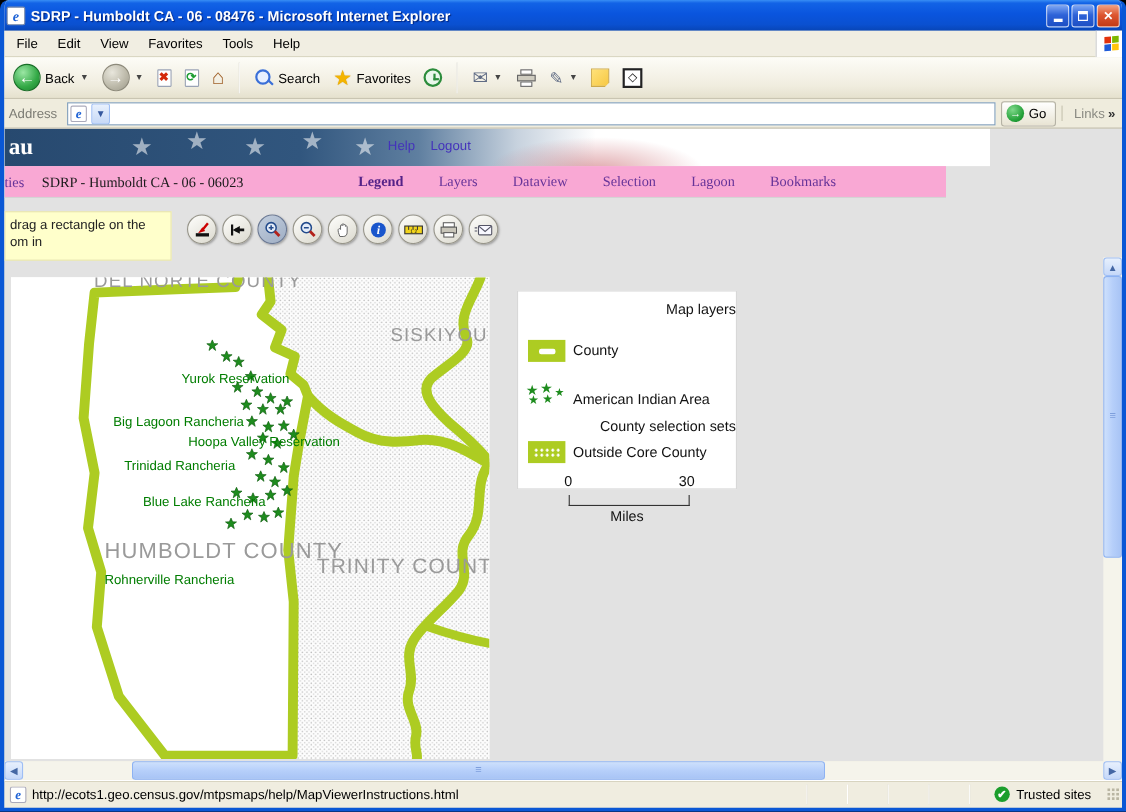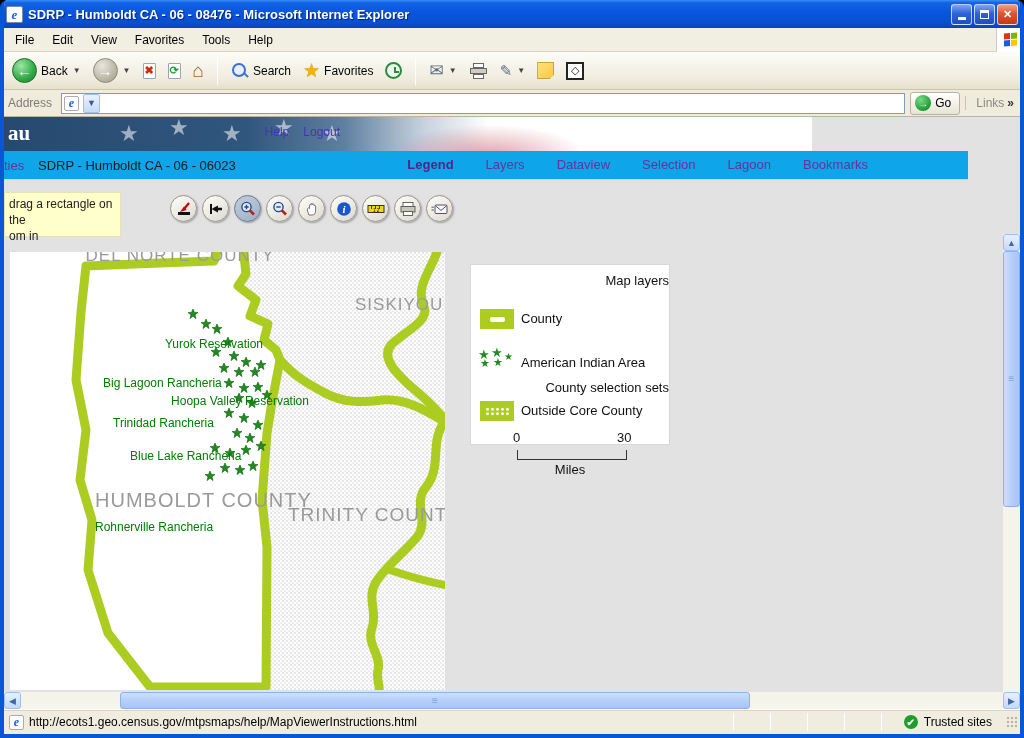--- a/index.html
+++ b/index.html
@@ -79,35 +79,35 @@
     color:#35589E; font-size:9px; display:flex; align-items:center; justify-content:center; flex:0 0 auto; }
   .go-btn { display:flex; align-items:center; gap:4px; height:23px; padding:0 8px 0 4px; border:1px solid #B5B2A5; border-radius:3px;
     background:linear-gradient(180deg,#FFFFFF,#E8E4D3); font-size:12px; }
   .go-circle { width:16px; height:16px; border-radius:50%; background:radial-gradient(circle at 35% 30%, #7ED88A, #23A038 65%, #177A28);
     color:#fff; font-size:10px; font-weight:bold; display:flex; align-items:center; justify-content:center; }
   .links { display:flex; align-items:center; gap:3px; color:#8a8a82; font-size:12px; padding:0 6px 0 10px; border-left:1px solid #C6C2AF; }
   .links b { color:#333; }
 
   
   .page { position:absolute; left:0; top:117px; width:1016px; height:575px; background:#E2E2E2; overflow:hidden; }
-  .banner { position:absolute; left:0; top:0; width:808px; height:34px; background:
+  .banner { position:absolute; left:0; top:0; width:896px; height:34px; background:
     radial-gradient(140px 45px at 60% 115%, rgba(196,88,96,.55), transparent 70%),
     linear-gradient(90deg,#27496F 0%,#31567E 30%,#5F7FA0 42%,#C7D2DE 52%,#FFFFFF 60%); }
   .banner-au { position:absolute; left:4px; top:4px; color:#fff; font:bold 21px "Liberation Serif",serif; }
   .flag-star { position:absolute; color:rgba(255,255,255,.55); font-size:22px; top:4px; }
   .hdr-links { position:absolute; right:472px; top:8px; font-size:12px; color:#4433BB; display:flex; gap:14px; }
   .hdr-links span { color:#4433BB; }
-  .titlerow { position:absolute; left:0; top:34px; width:964px; height:29px; background:#0ea5e9; border-bottom:1px solid #d4d4d4; }
+  .titlerow { position:absolute; left:0; top:34px; width:856px; height:29px; background:#f9a8d4; border-bottom:1px solid #d4d4d4;font-family:Liberation Serif, serif; }
   .crumb { position:absolute; left:0px; top:7px; color:#663399; font-size:13px; }
   .entity-title { position:absolute; left:34px; top:7px; color:#1a1a1a; font-size:13px; }
   .topnav { position:absolute; right:100px; top:6px; display:flex; gap:32px; font-size:13px; }
   .topnav span { color:#663399; }
   .topnav .active { font-weight:bold; color:#552288; }
 
-  .tooltip-box { position:absolute; left:0; top:75px; width:117px; height:45px; background:#FFFFCB;
+  .tooltip-box { position:absolute; left:0; top:75px; width:152px; height:45px; background:#FFFFCB;
     border:1px solid #E6E3B0; font-size:12px; color:#222; padding:3px 4px; line-height:16px; }
 
   .maptools { position:absolute; left:166px; top:78px; display:flex; gap:5px; }
   .mapbtn { width:27px; height:27px; border-radius:50%; border:1px solid #97958A;
     background:linear-gradient(145deg,#FEFEFC,#DBD9CE); box-shadow:1px 1px 2px rgba(0,0,0,.3);
     display:flex; align-items:center; justify-content:center; }
   .mapbtn.active { background:linear-gradient(145deg,#C2CEDE,#9FAEC4); border-color:#6A7893; }
 
   .mapframe { position:absolute; left:6px; top:135px; width:435px; height:438px; background:#fff; overflow:hidden; }
 

